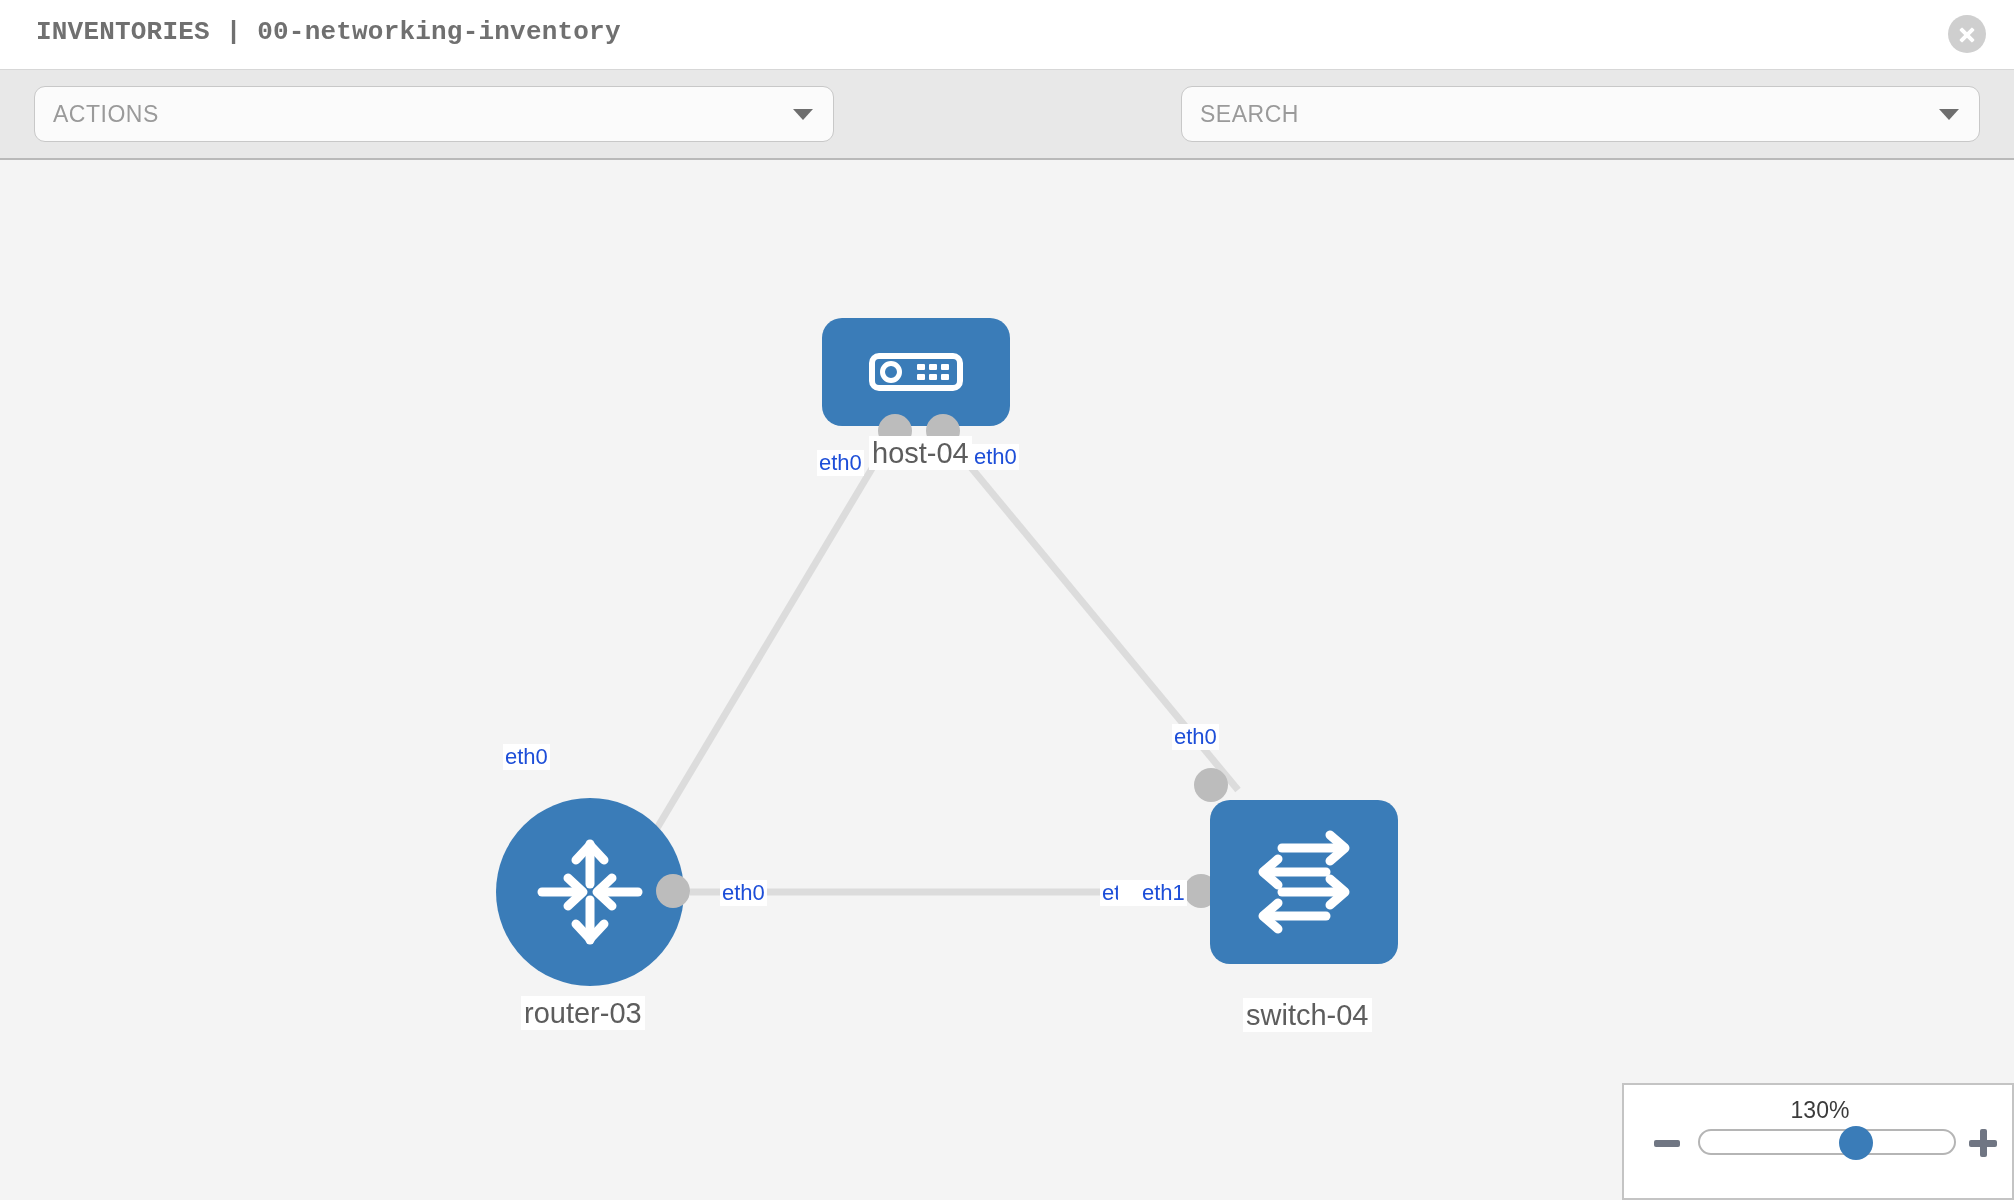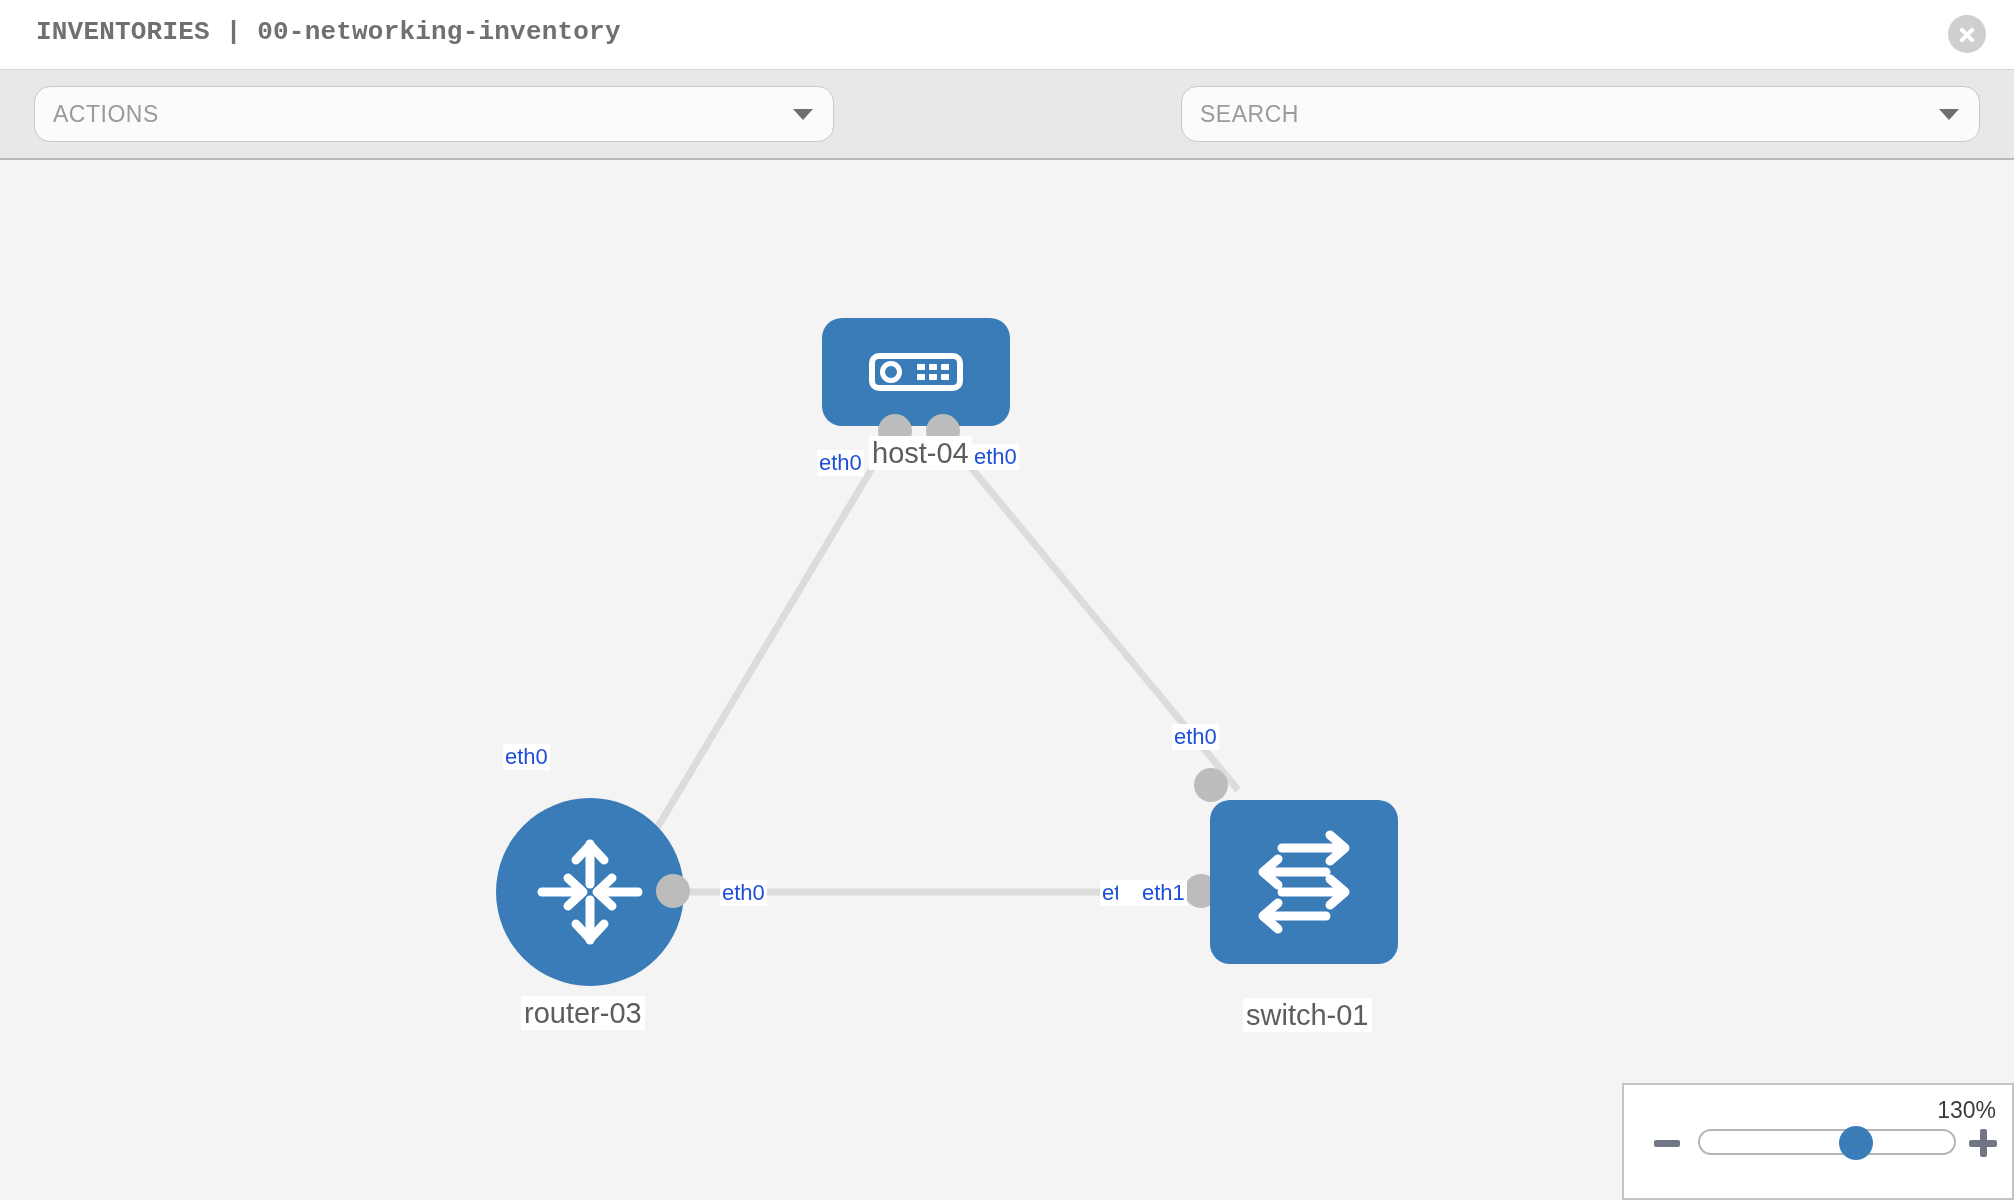--- a/index.html
+++ b/index.html
@@ -54,21 +54,21 @@
     position: absolute; left: 0; top: 70px;
     width: 2014px; height: 90px;
     background: #e8e8e8;
     border-bottom: 2px solid #b9b9b9;
     box-sizing: border-box;
   }
   .field {
     position: absolute;
     background: #fbfbfb;
     border: 1px solid #c8c8c8;
-    border-radius: 16px;
+    border-radius: 11px;
     box-sizing: border-box;
     padding-left: 11px;
   }
   .field .label {
     position: absolute;
     left: 18px; top: 50%;
     transform: translateY(-50%);
     font-size: 23px;
     color: #9a9a9a;
     letter-spacing: 0.5px;
@@ -148,22 +148,22 @@
   #zoom-panel {
     position: absolute;
     left: 1622px; top: 1083px;
     width: 392px; height: 117px;
     background: #ffffff;
     border: 2px solid #c4c4c4;
     box-sizing: border-box;
   }
   #zoom-level {
     position: absolute;
-    left: 0; right: 16px; top: 12px;
-    text-align: right;
+    left: 0; right: 8px; top: 12px;
+    text-align: center;
     font-size: 23px;
     color: #3b3b3b;
     margin-left: 12px;
   }
   #zoom-minus {
     position: absolute; left: 30px; top: 55px;
     width: 26px; height: 7px;
     background: #707683; border-radius: 2px;
     cursor: pointer;
   }
@@ -291,21 +291,21 @@
             <polyline points="82,5 97,18 82,31"></polyline>
             <line x1="78" y1="42" x2="16" y2="42"></line>
             <polyline points="30,29 15,42 30,55"></polyline>
             <line x1="34" y1="62" x2="96" y2="62"></line>
             <polyline points="82,49 97,62 82,75"></polyline>
             <line x1="78" y1="86" x2="16" y2="86"></line>
             <polyline points="30,73 15,86 30,99"></polyline>
           </g>
         </svg>
       </div>
-      <div class="node-label" style="left:33px; top:198px;">switch-01</div>
+      <div class="node-label" style="left:33px; top:198px;">switch-04</div>
       <div class="iface-label" style="left:-38px; top:-76px;">eth0</div>
       <div class="iface-label" style="left:-110px; top:80px;">eth0</div>
       <div class="iface-label" style="left:-92px; top:80px;padding-left:24px;">eth1</div>
     </div>
 
   </div>
 
   <div id="zoom-panel">
     <div id="zoom-level">130%</div>
     <div id="zoom-minus"></div>

